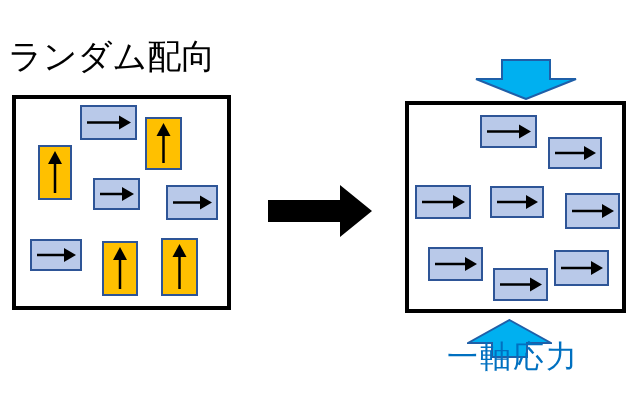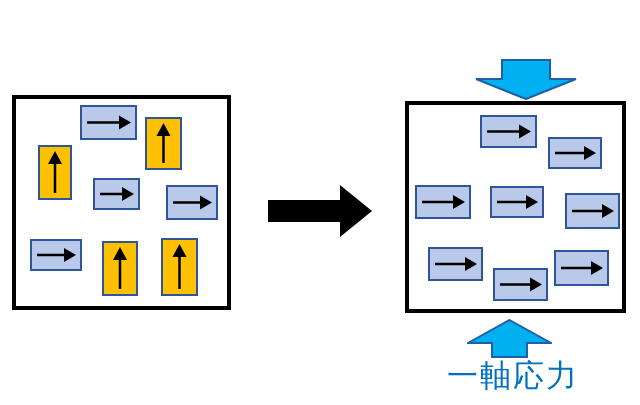--- a/index.html
+++ b/index.html
@@ -26,29 +26,30 @@
   .stress-arrow{position:absolute;}
   .stress-arrow.down{left:475px;top:59px;}
   .stress-arrow.up{left:467px;top:319px;}
   .stress-arrow polygon{
     fill:var(--stress-fill,#00b0f0);
     stroke:var(--stress-stroke,#1f5fa8);
     stroke-width:2;
   }
   .transform-arrow polygon{fill:var(--arrow-black,#000);}
   .stress-label{
-    position:absolute;left:447px;top:359px;font-size:31px;line-height:1.1;
+    position:absolute;left:447px;top:340px;font-size:31px;line-height:1.1;
     color:var(--stress-text,#0070c0);letter-spacing:2px;white-space:nowrap;
   }
 </style>
 </head>
 <body>
 
 <div class="stage">
 
+  <div class="title left-title">ランダム配向</div>
 
 
   <svg class="stress-arrow down" width="102" height="41" viewBox="0 0 102 41">
     <polygon points="27,1 75,1 75,20 101,20 51,40 1,20 27,20"></polygon>
   </svg>
 
   <div class="box left-box" id="left-box">
       <div class="piece blue" style="left: 64px; top: 6px; width: 57px; height: 35px;">
         <svg width="53" height="31" viewBox="0 0 53 31">
           <line x1="5" y1="15.5" x2="39" y2="15.5" stroke="#000000" stroke-width="2.5"></line>

